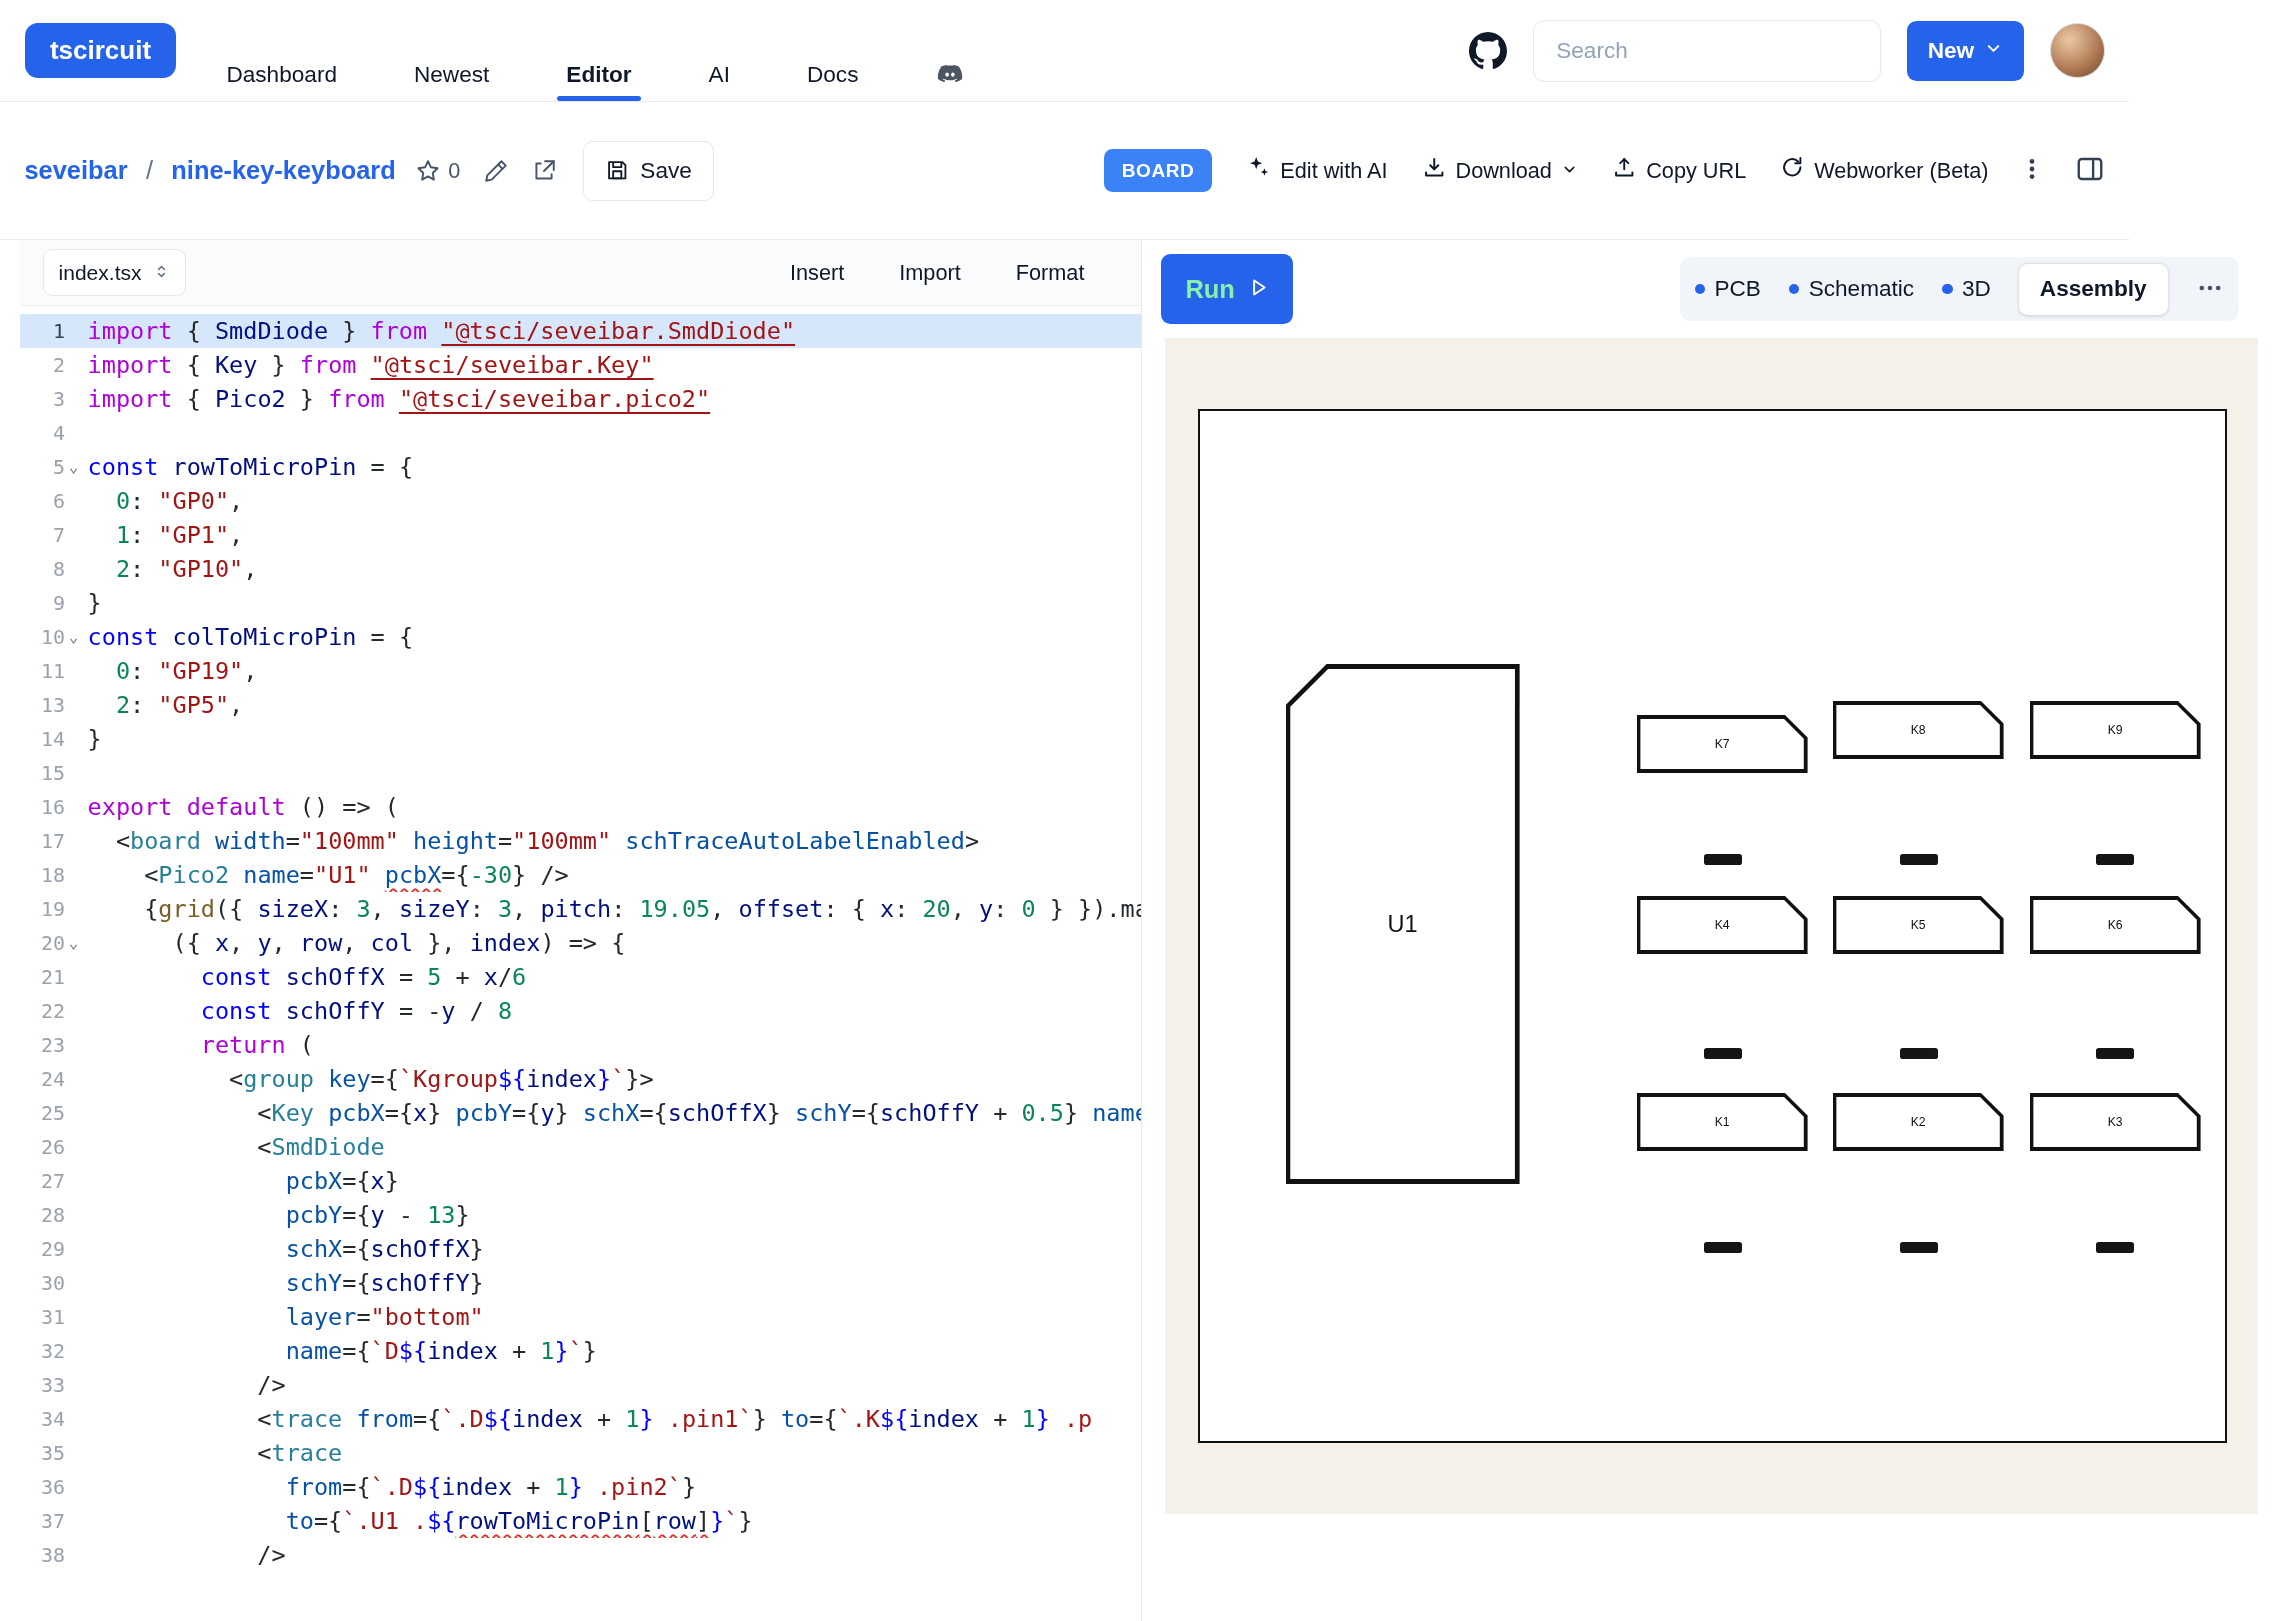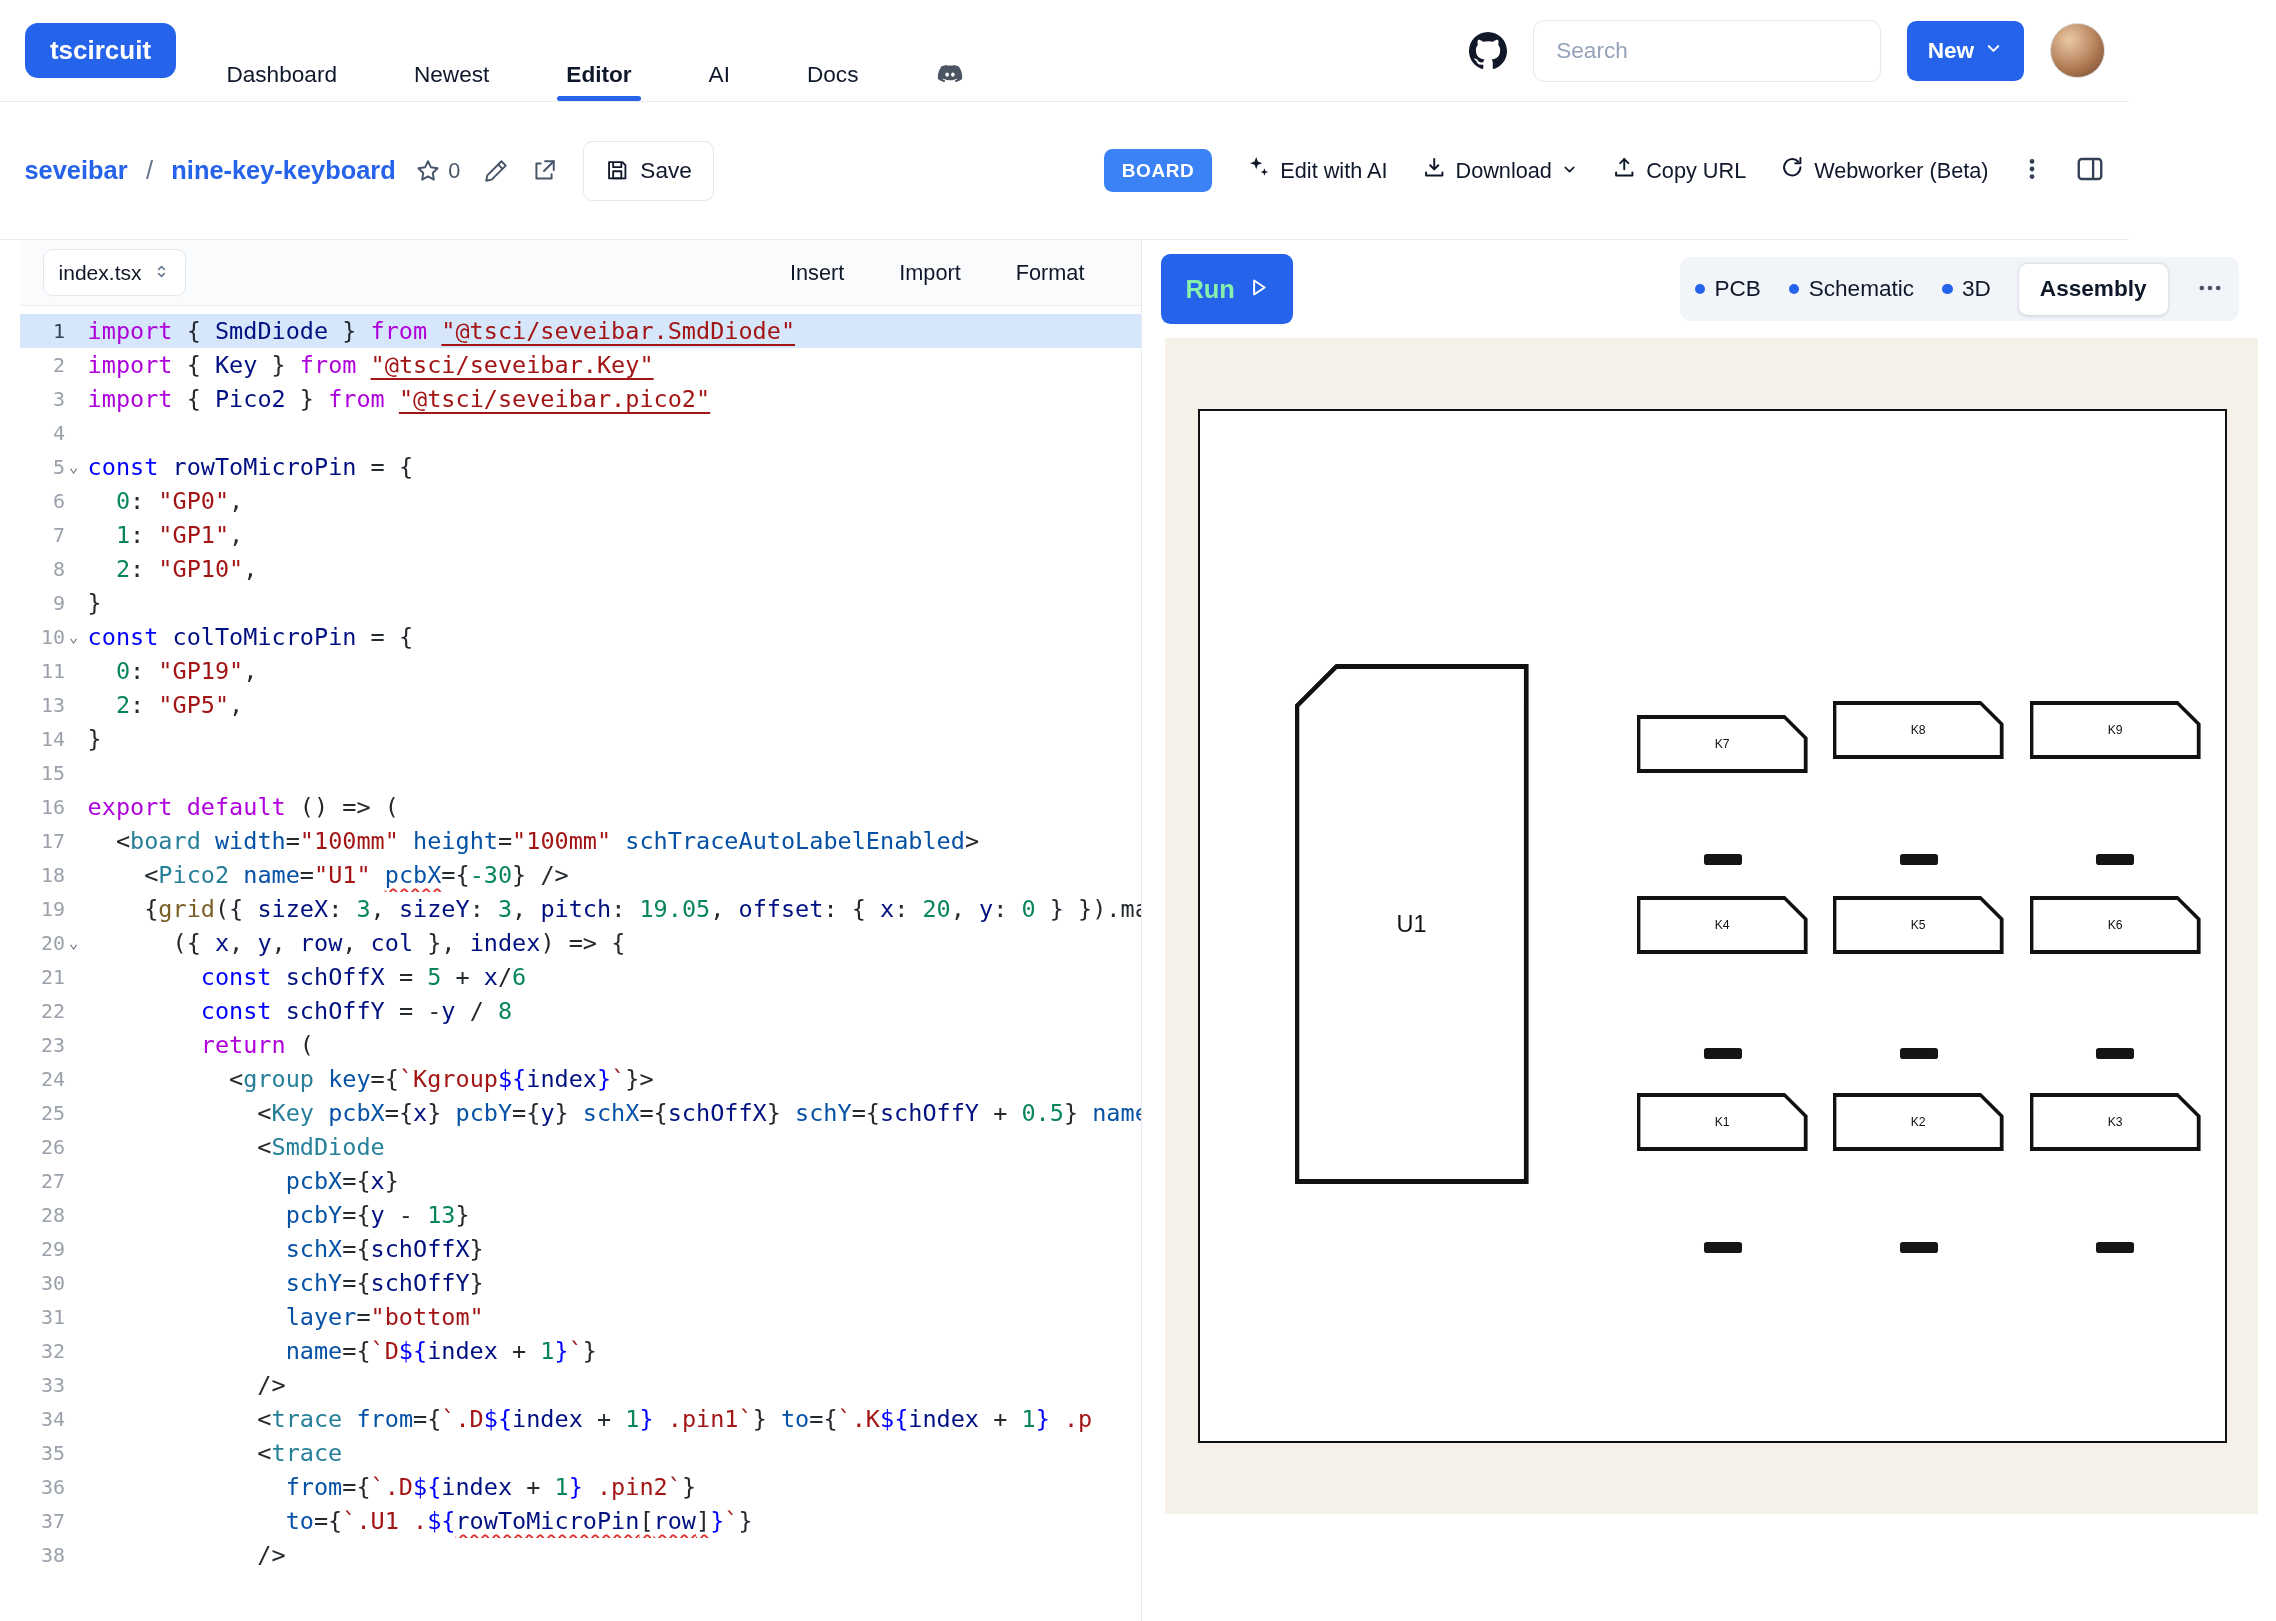--- a/index.html
+++ b/index.html
@@ -104,21 +104,21 @@
   .vdot { width:10.4px; height:10.4px; border-radius:50%; background:#2563eb; }
   .vtab.active { background:#fff; border-radius:8.5px; height:51px; padding:0 21px; font-weight:600;
               box-shadow:0 0.9px 3.8px rgba(0,0,0,0.18); }
   .more-btn { background:none; border:none; color:#475569; display:flex; cursor:pointer; }
 
   .canvas { margin-left:22.6px; width:1093px; height:1176px; flex:none; background:#f5f1e9;
               position:relative; }
   .board { position:absolute; left:33px; top:71px; width:1029px; height:1034px; background:#fff;
               border:2.8px solid #111; }
 
-  .chip { position:absolute; left:95px; top:253px; width:234px; height:520px; background:#111;
+  .chip { position:absolute; left:86px; top:253px; width:234px; height:520px; background:#111;
           clip-path:polygon(41px 0, 100% 0, 100% 100%, 0 100%, 0 41px); }
   .chip-inner { position:absolute; inset:4.7px; background:#fff;
           clip-path:polygon(38px 0, 100% 0, 100% 100%, 0 100%, 0 38px);
           display:flex; align-items:center; justify-content:center; font-size:23.5px;
           font-weight:500; color:#111; }
 
   .key { position:absolute; width:171px; height:58px; background:#111;
           clip-path:polygon(0 0, calc(100% - 22.6px) 0, 100% 22.6px, 100% 100%, 0 100%); }
   .key-inner { position:absolute; inset:3.8px; background:#fff;
           clip-path:polygon(0 0, calc(100% - 20px) 0, 100% 20px, 100% 100%, 0 100%);

